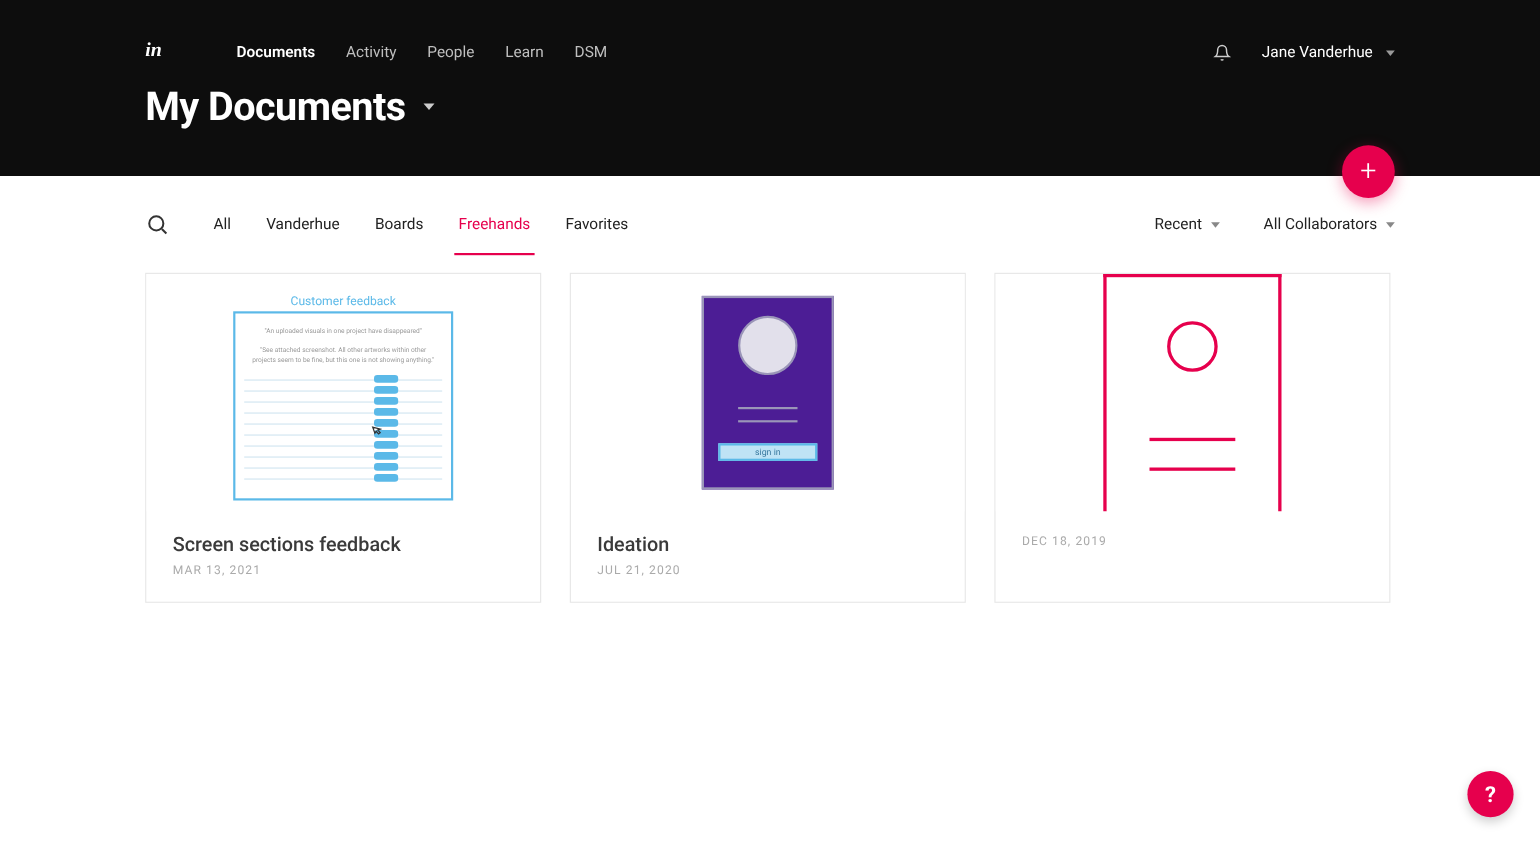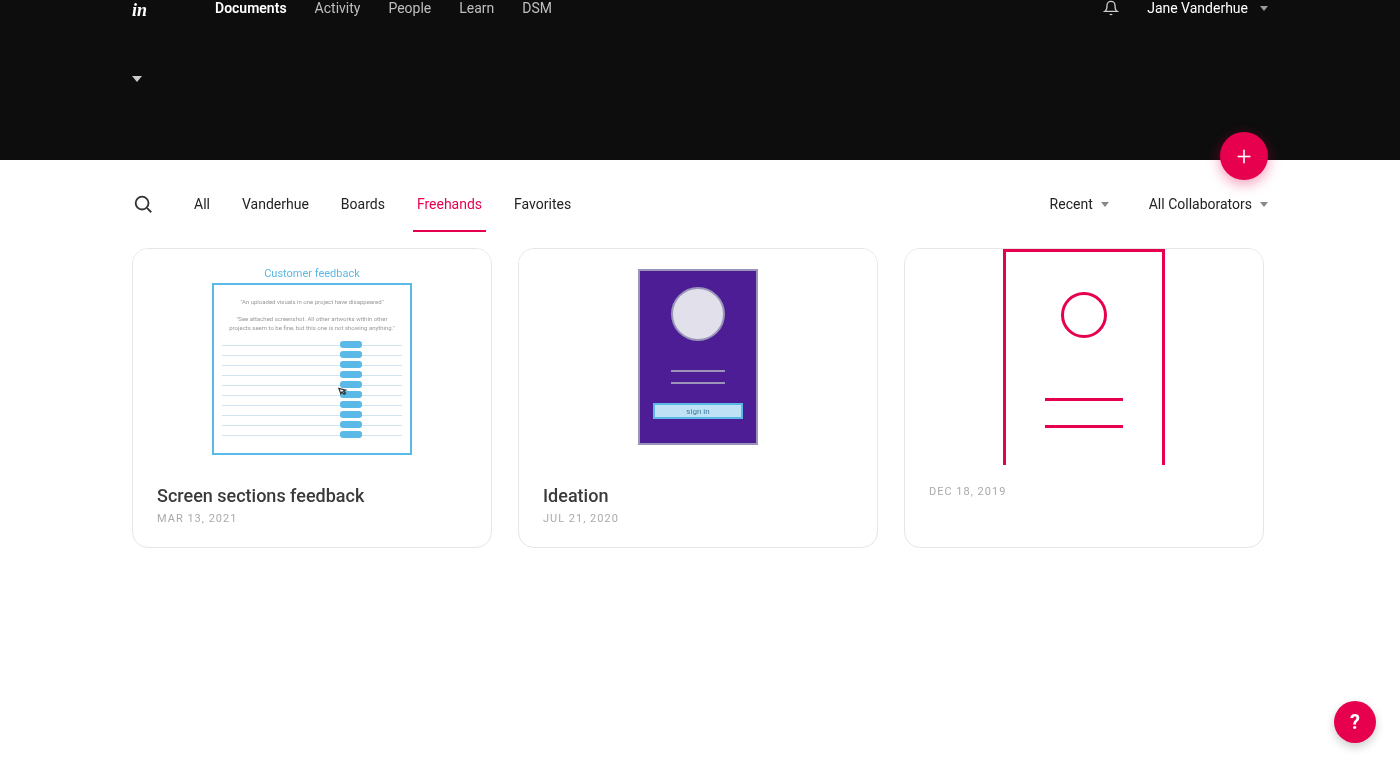--- a/index.html
+++ b/index.html
@@ -1,18 +1,18 @@
 <!DOCTYPE html>
 <html><head>
 <meta charset="utf-8">
 <style>
 * { margin: 0; padding: 0; box-sizing: border-box; }
 body { font-family: -apple-system, BlinkMacSystemFont, "Segoe UI", Roboto, Helvetica, Arial, sans-serif; background: #fff; width: 1400px; height: 767px; overflow: hidden; position: relative; }
 .header { background: #0d0d0d; height: 160px; position: relative; }
-.topnav { display: flex; align-items: flex-start; padding: 0 132px; height: 56px; }
+.topnav { display: flex; align-items: flex-end; padding: 0 132px; height: 56px; }
 .logo { color: #fff; font-weight: bold; font-size: 18px; margin-right: 32px; font-style: italic; font-family: Georgia, serif; }
 .nav-links { display: flex; gap: 28px; flex: 1; }
 .nav-link { color: #bfbfbf; font-size: 14px; cursor: pointer; }
 .nav-link.active { color: #fff; font-weight: 600; padding-left: 36px; }
 .topnav-right { display: flex; align-items: center; gap: 28px; color: #fff; font-size: 14px; }
 .bell { width: 16px; height: 16px; }
 .user-menu { display: flex; align-items: center; gap: 12px; cursor: pointer; }
 .caret { width: 0; height: 0; border-left: 4px solid transparent; border-right: 4px solid transparent; border-top: 5px solid #999; }
 .page-title-row { padding: 20px 132px; display: flex; align-items: center; gap: 16px; }
 .page-title { color: #fff; font-size: 36px; font-weight: 700; letter-spacing: -0.5px; }
@@ -22,21 +22,21 @@
 .toolbar { display: flex; align-items: center; padding: 0 132px; height: 88px; }
 .search-icon { width: 22px; height: 22px; margin-right: 40px; cursor: pointer; }
 .tabs { display: flex; gap: 32px; flex: 1; }
 .tab { font-size: 14px; color: #222; cursor: pointer; padding: 8px 0; position: relative; }
 .tab.active { color: #e6004d; }
 .tab.active::after { content: ""; position: absolute; left: -4px; right: -4px; bottom: -12px; height: 2px; background: #e6004d; }
 .toolbar-right { display: flex; gap: 40px; align-items: center; font-size: 14px; color: #222; }
 .dropdown { display: flex; align-items: center; gap: 8px; cursor: pointer; }
 .dropdown .caret { border-top-color: #888; }
 .grid { display: flex; gap: 26px; padding: 0 132px; }
-.card { width: 360px; border: 1px solid #e6e6e6; border-radius: 16px; overflow: hidden; cursor: pointer; background: #fff; }
+.card { width: 360px; border: 1px solid #e6e6e6; border-radius: 0; overflow: hidden; cursor: pointer; background: #fff; }
 .thumb { height: 216px; background: #fff; display: flex; align-items: center; justify-content: center; position: relative; overflow: hidden; }
 .card-body { padding: 20px 24px 22px; }
 .card-title { font-size: 18px; color: #3a3a3a; font-weight: 500; margin-bottom: 6px; }
 .card-date { font-size: 11px; color: #aaa; letter-spacing: 1px; text-transform: uppercase; }
 
 
 .t1-wrap { width: 200px; border: 2px solid #5bb9e8; background: #fff; padding: 8px; position: relative; margin-top: 24px; }
 .t1-title { color: #5bb9e8; font-size: 11px; text-align: center; position: absolute; top: -18px; left: 0; right: 0; }
 .t1-quote { font-size: 6px; color: #999; text-align: center; padding: 4px 6px; line-height: 1.5; }
 .t1-lines { margin-top: 8px; }
@@ -76,20 +76,21 @@
           <path d="M18 8a6 6 0 10-12 0c0 7-3 9-3 9h18s-3-2-3-9"></path>
           <path d="M13.7 21a2 2 0 01-3.4 0"></path>
         </svg>
       <div class="user-menu">
         <span>Jane Vanderhue</span>
         <span class="caret"></span>
       </div>
     </div>
   </div>
   <div class="page-title-row">
+    <div class="page-title">My Documents</div>
     <div class="title-caret"></div>
   </div>
   <div class="fab">
     <span class="fab-plus">+</span>
   </div>
 </div>
 
 <div class="toolbar">
   <svg class="search-icon" viewBox="0 0 24 24" fill="none" stroke="#333" stroke-width="2">
       <circle cx="11" cy="11" r="7"></circle>

